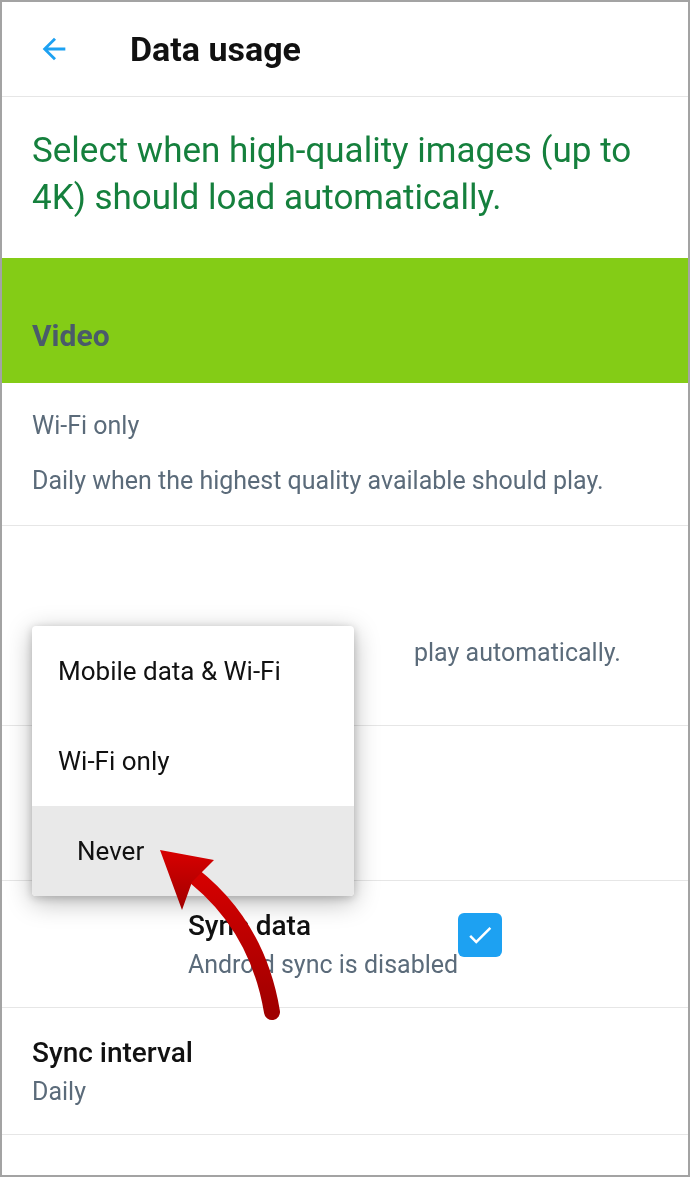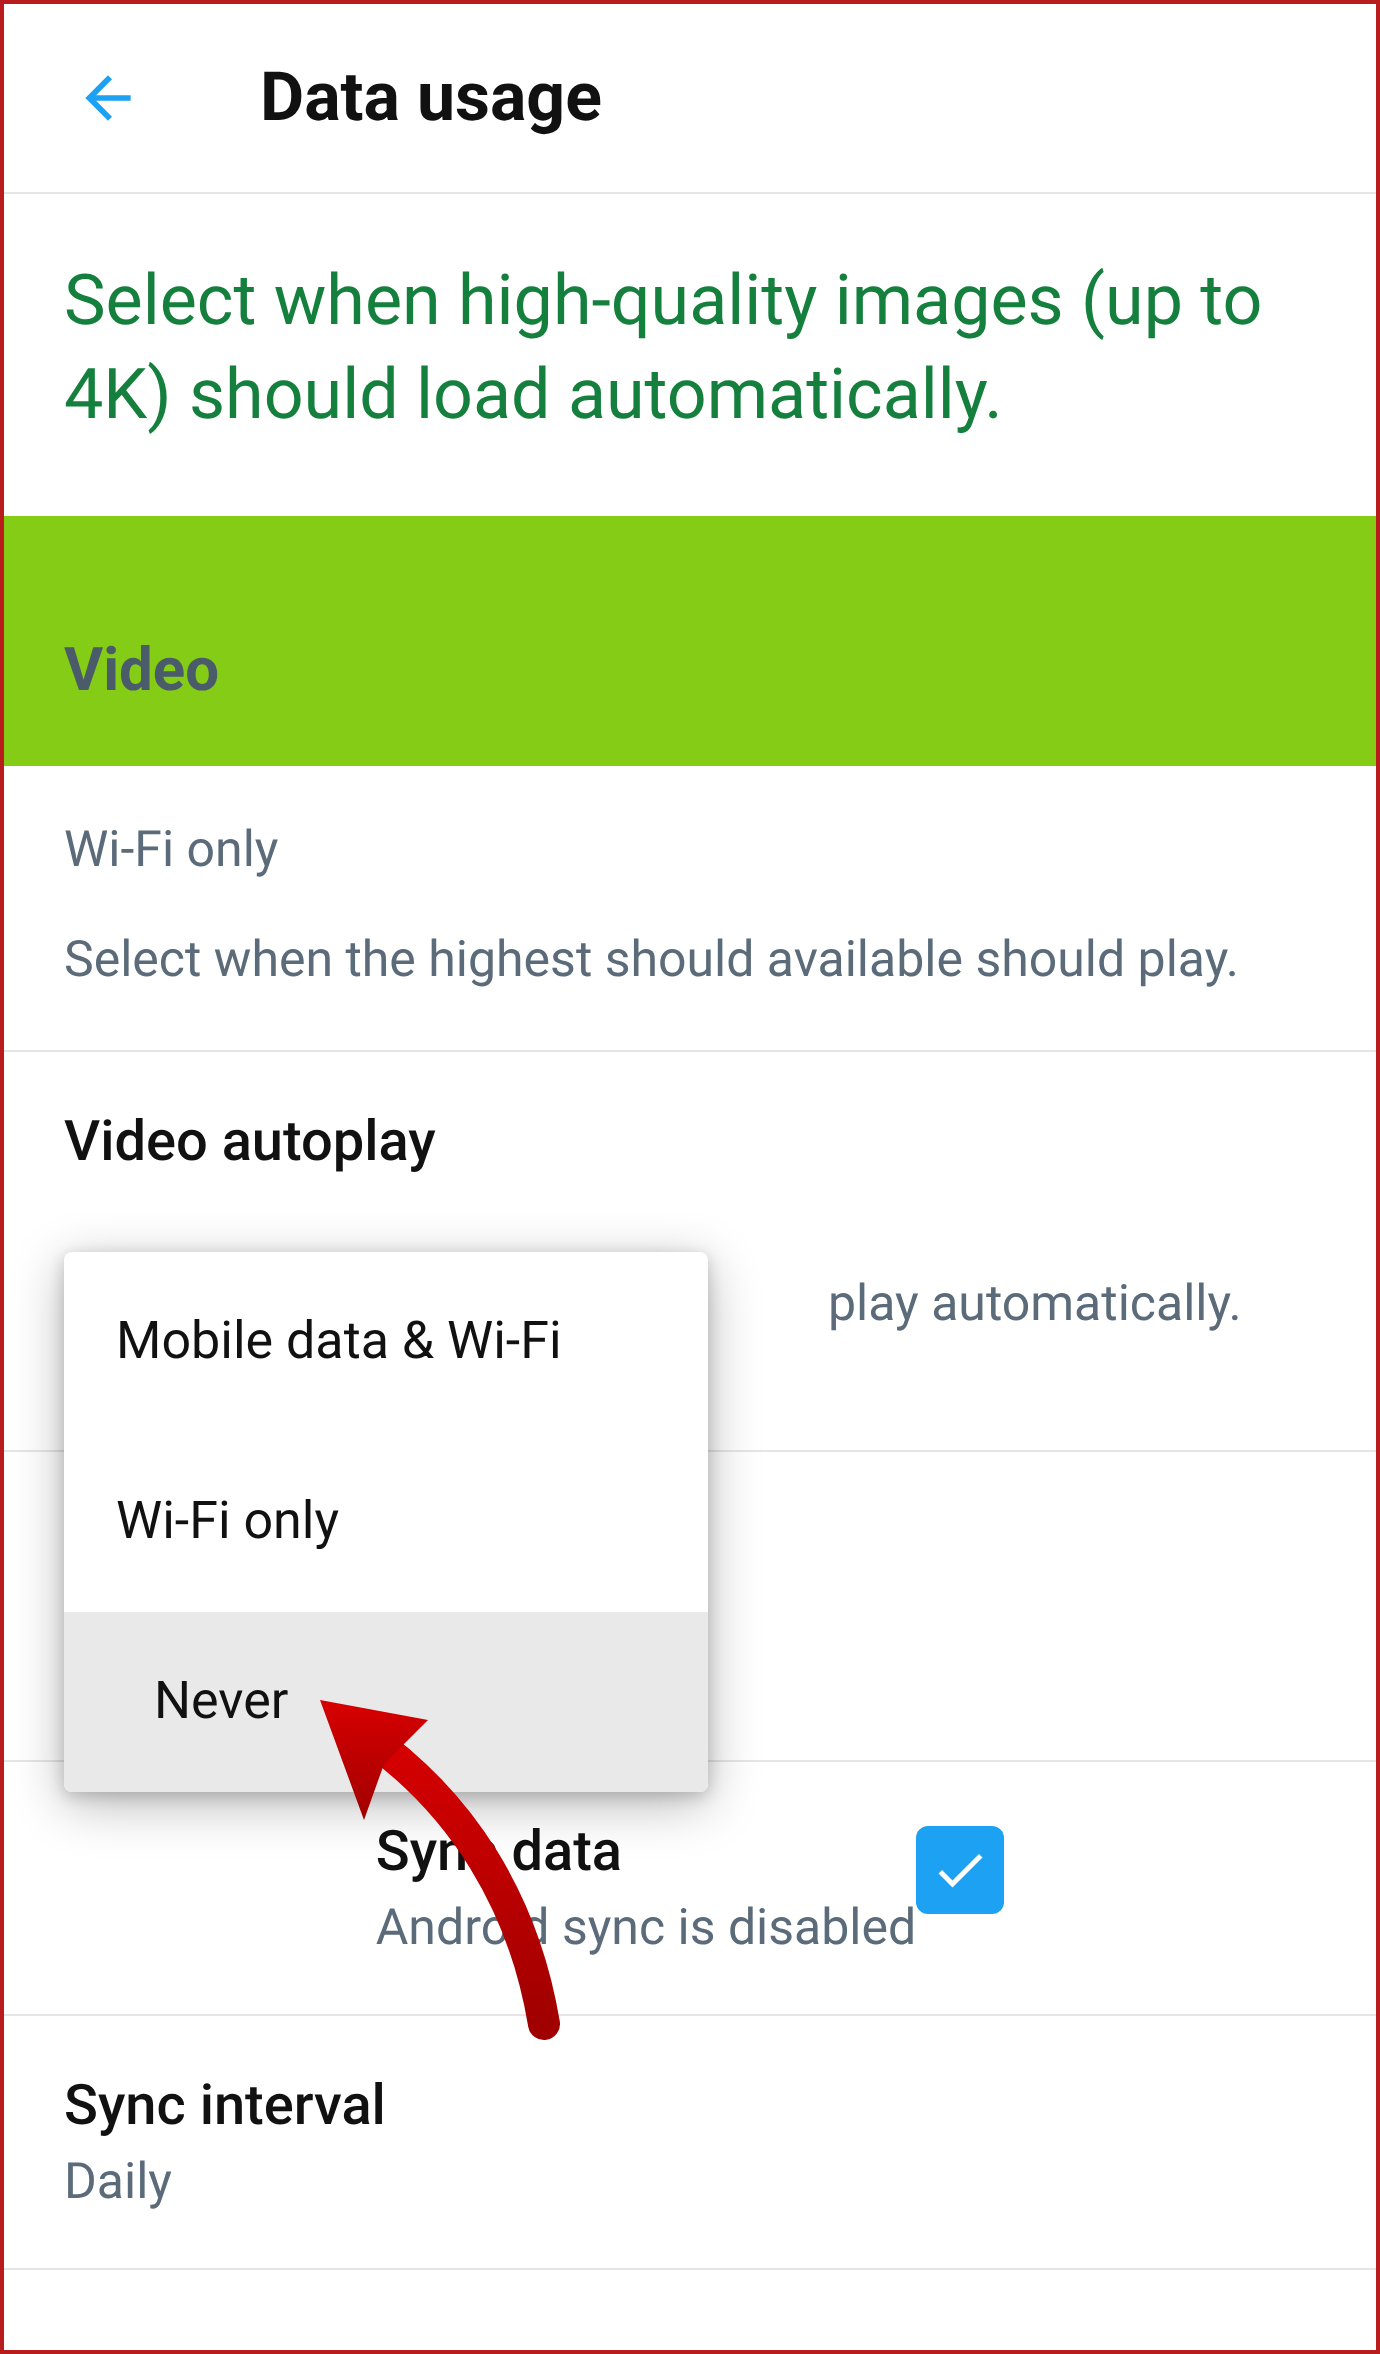--- a/index.html
+++ b/index.html
@@ -1,17 +1,17 @@
 <!DOCTYPE html>
 <html><head>
 <meta charset="utf-8">
 <style>
   * { box-sizing: border-box; margin: 0; padding: 0; }
   html, body { width: 690px; height: 1177px; font-family: -apple-system, Roboto, "Segoe UI", Arial, sans-serif; background: #fff; color: #111; }
-  .frame { width: 690px; height: 1177px; border: 2px solid #b91c1c; position: relative; overflow: hidden; background: #fff; }
+  .frame { width: 690px; height: 1177px; border: 2px solid #a3a3a3; position: relative; overflow: hidden; background: #fff; }
   .header { display: flex; align-items: center; height: 95px; padding: 0 32px; border-bottom: 1px solid #e6e6e6; }
   .back-btn { width: 40px; height: 40px; display: flex; align-items: center; justify-content: center; cursor: pointer; margin-right: 56px; }
   .title { font-size: 34px; font-weight: 700; color: #111; }
   .desc-block { padding: 30px 30px 36px 30px; }
   .desc-text { font-size: 35px; color: #15803d; line-height: 1.35; }
   .section-header { background: #84cc16; padding: 60px 30px 30px 30px; }
   .section-title { font-size: 30px; font-weight: 700; color: #4a5b6a; }
   .row { padding: 28px 30px 28px 30px; border-bottom: 1px solid #e6e6e6; background: #fff; position: relative; }
   .row-title { font-size: 28px; font-weight: 500; color: #111; margin-bottom: 8px; }
   .row-sub { font-size: 25px; color: #5b6b7a; }
@@ -44,25 +44,24 @@
   <div class="desc-block">
     <div class="desc-text">Select when high-quality images (up to 4K) should load automatically.</div>
   </div>
 
   <div class="section-header">
     <div class="section-title">Video</div>
   </div>
 
   <div class="row">
     <div class="row-sub">Wi-Fi only</div>
-    <div class="row-desc">Select when the highest should available should play.</div>
+    <div class="row-desc">Daily when the highest quality available should play.</div>
   </div>
 
   <div class="row autoplay">
-    <div class="row-title">Video autoplay</div>
     <div class="row-desc" style="position:absolute; left:364px; top:110px; margin-top:0;padding-left:48px;">play automatically.</div>
   </div>
 
   <div class="row blank"></div>
 
   <div class="row sync">
     <div>
       <div class="row-title">Sync data</div>
       <div class="row-sub">Android sync is disabled</div>
     </div>

